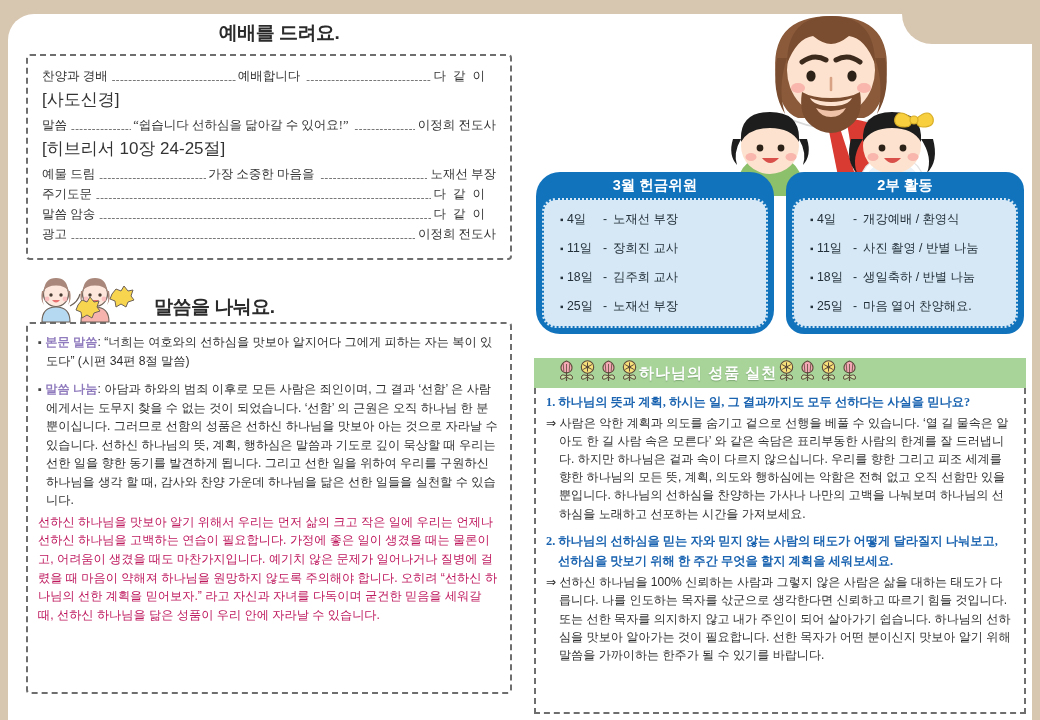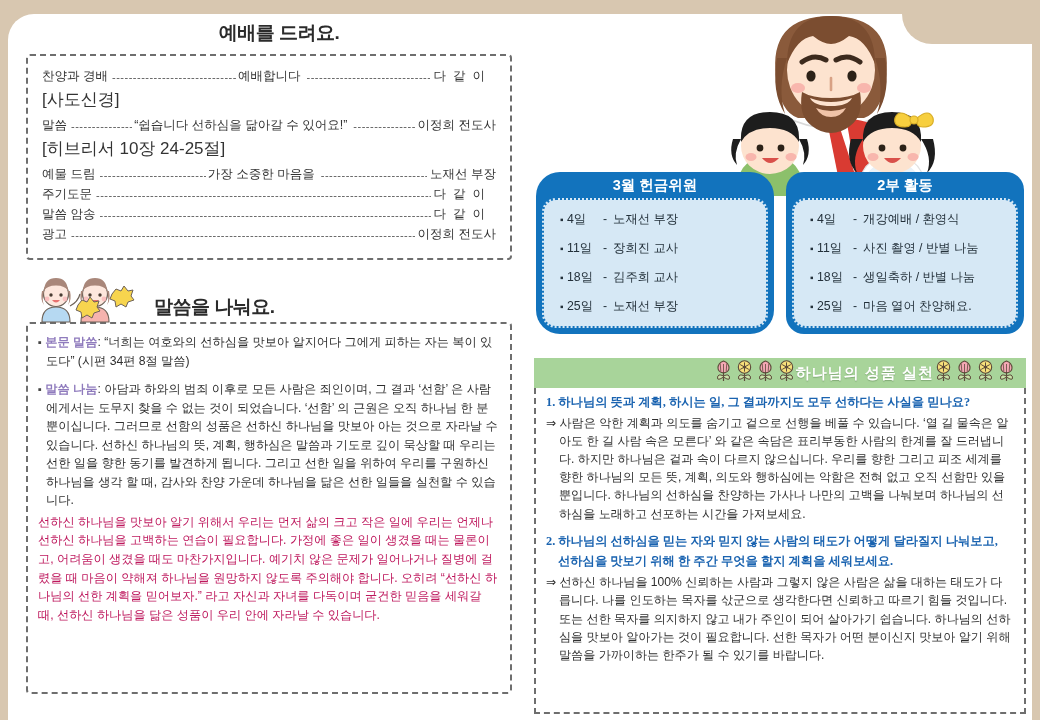--- a/index.html
+++ b/index.html
@@ -65,25 +65,26 @@
     text-align: center;
     margin: 0 0 8px 0;
     padding-left: 20px;
   }
 
   #worship-box {
     padding: 12px 14px 12px 14px;
   }
   .order-row {
     display: flex;
-    align-items: center;
+    align-items: flex-end;
     font-size: 12.5px;
     margin: 0 0 3px 0;
     white-space: nowrap;
     color: #333;
+    font-family: Liberation Serif, serif;
   }
   .order-name { flex: 0 0 auto; }
   .order-lead {
     flex: 1 1 auto;
     overflow: hidden;
     white-space: nowrap;
     color: #555;
     font-size: 11px;
     letter-spacing: 0.5px;
     padding: 0 4px;
@@ -212,22 +213,22 @@
   
   #green-banner {
     position: absolute;
     left: 6px;
     top: 344px;
     width: 492px;
     height: 30px;
     background: #a8d49a;
     display: flex;
     align-items: center;
-    justify-content: flex-end;
-    padding: 0 10px;
+    justify-content: flex-start;
+    padding: 0 23px;
     box-sizing: border-box;
     z-index: 5;
   }
   #green-banner-title {
     color: #ffffff;
     font-weight: bold;
     font-size: 15px;
     letter-spacing: 1px;
     text-shadow: 0 1px 1px rgba(80,120,70,.45);
   }

